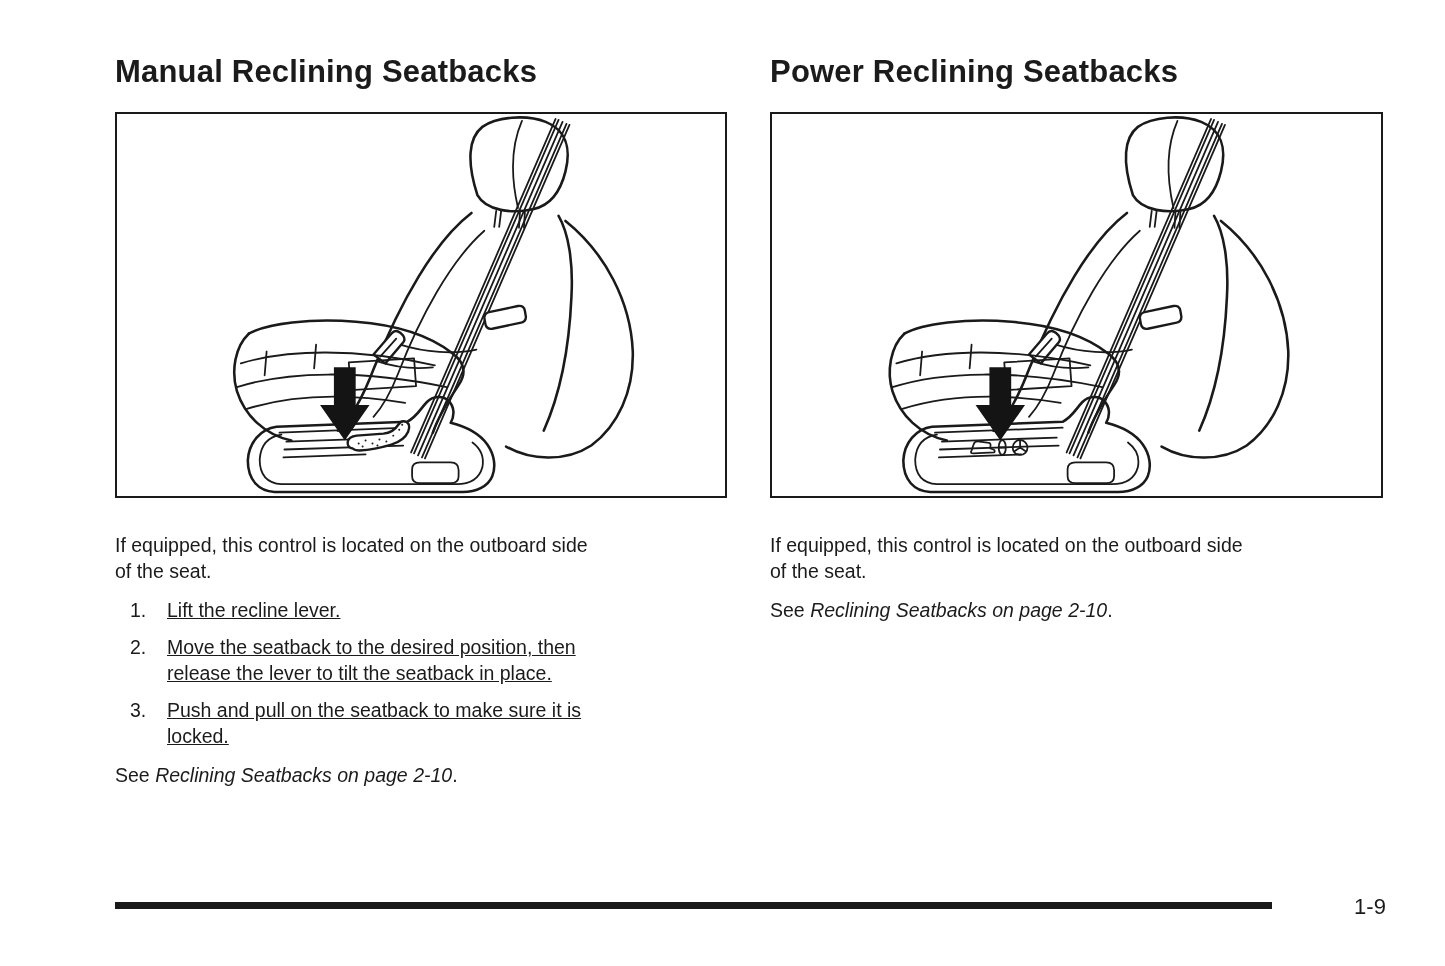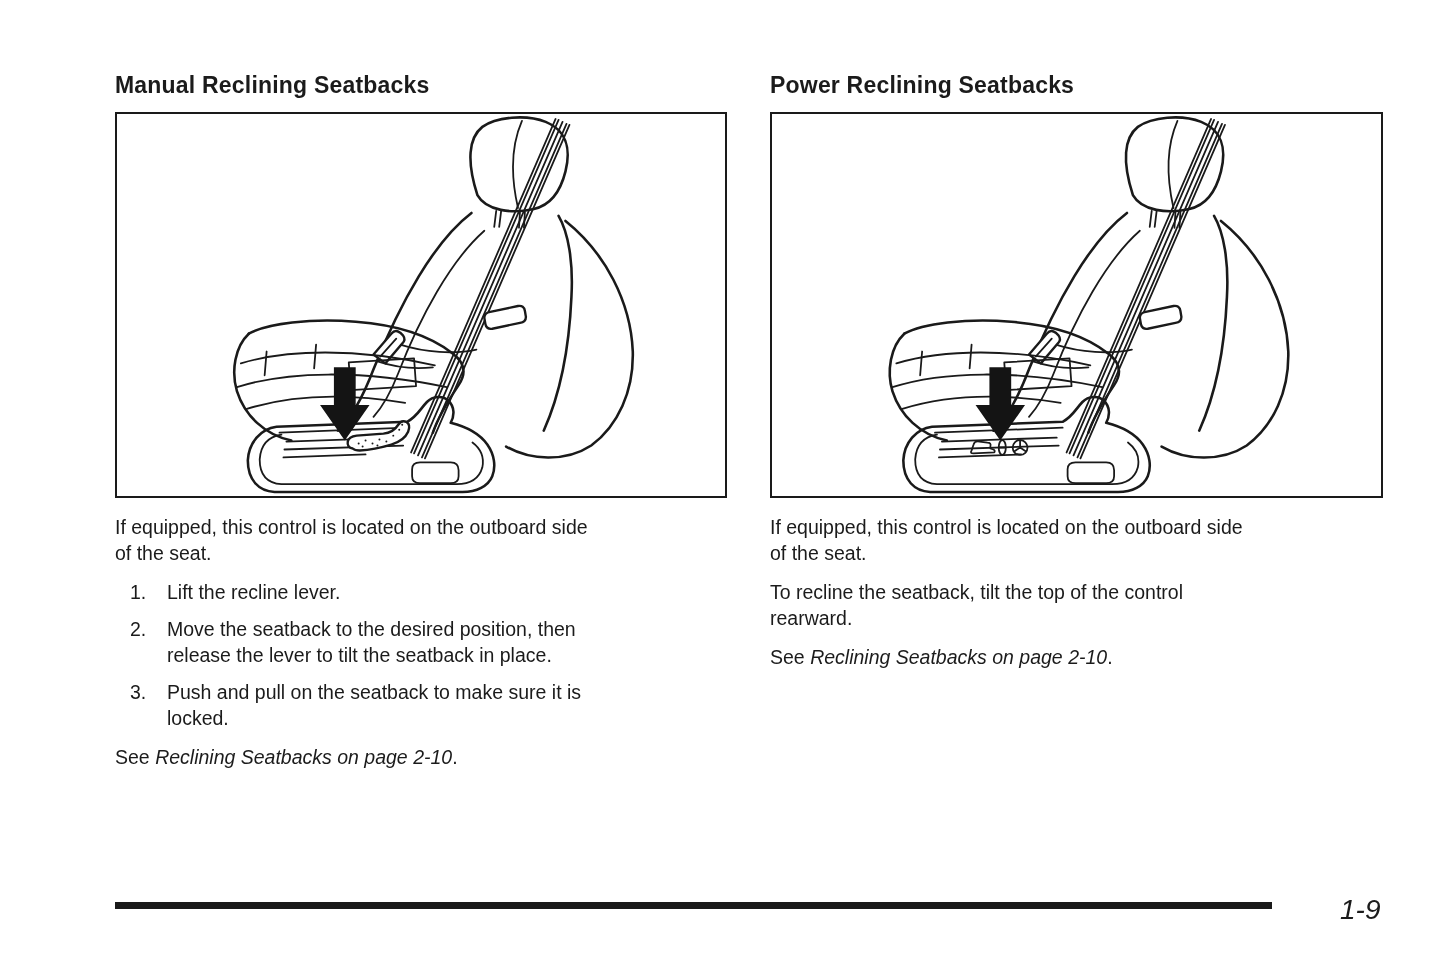--- a/index.html
+++ b/index.html
@@ -2,45 +2,45 @@
 <html><head>
 <meta charset="utf-8">
 <style>
   html,body{margin:0;padding:0;}
   body{
     width:1445px;height:966px;position:relative;background:#ffffff;
     font-family:"Liberation Sans","DejaVu Sans",sans-serif;
     color:#1b1b1b;overflow:hidden;
   }
   .heading{
-    position:absolute;top:72px;font-size:23px;font-weight:bold;
+    position:absolute;top:54px;font-size:31px;font-weight:bold;
     letter-spacing:0.2px;white-space:nowrap;
   }
   .figure-box{
     position:absolute;top:112px;height:386px;background:#fff;
     border:2px solid #1a1a1a;box-sizing:border-box;
   }
   .figure-box svg{display:block;width:100%;height:100%;}
   .textcol{
-    position:absolute;top:514px;font-size:19.5px;line-height:26px;
+    position:absolute;top:532px;font-size:19.5px;line-height:26px;
   }
   .para{white-space:pre-line;margin:0 0 13px 0;}
   .steps{margin:0 0 13px 0;}
   .step{position:relative;padding-left:52px;margin:0 0 11px 0;}
   .step-num{position:absolute;left:15px;top:0;}
-  .step-text{white-space:pre-line;}
+  .step-text{white-space:pre-line;text-decoration:underline;}
   .see-line{margin:0;}
   .see-ref{font-style:italic;margin-top:40px;}
   .footer-rule{
     position:absolute;left:115px;top:902px;width:1157px;height:7px;
     background:#1a1a1a;
   }
   .page-number{
     position:absolute;top:894px;left:1340px;width:60px;
-    font-size:28px;font-style:italic;
+    font-size:22px;text-align:center;
   }
   .linework{fill:none;stroke:#1a1a1a;stroke-width:2.6;stroke-linecap:round;stroke-linejoin:round;}
   .linework-thin{fill:none;stroke:#1a1a1a;stroke-width:1.8;stroke-linecap:round;stroke-linejoin:round;}
   .whitefill{fill:#ffffff;stroke:#1a1a1a;stroke-width:2.4;stroke-linejoin:round;}
   .blackfill{fill:#141414;stroke:none;}
   .dot{fill:#1a1a1a;stroke:none;}
 </style>
 </head>
 <body>
 
@@ -145,19 +145,17 @@
       <circle class="linework-thin" cx="249" cy="337" r="7.5"></circle>
       <path class="linework-thin" d="M 249,337 L 249,330 M 249,337 L 243,341 M 249,337 L 255,341"></path>
     </g>
     <use href="#downArrow"></use>
   </svg>
 </div>
 
 <div class="textcol" style="left:770px;width:613px">
   <p class="para">If equipped, this control is located on the outboard side
 of the seat.</p>
-  <p class="para">To recline the seatback, tilt the top of the control
-rearward.</p>
   <p class="see-line"><span>See </span><span class="see-ref">Reclining Seatbacks on page 2-10</span><span>.</span></p>
 </div>
 
 <div class="footer-rule"></div>
 <div class="page-number">1-9</div>
 
 </body></html>

